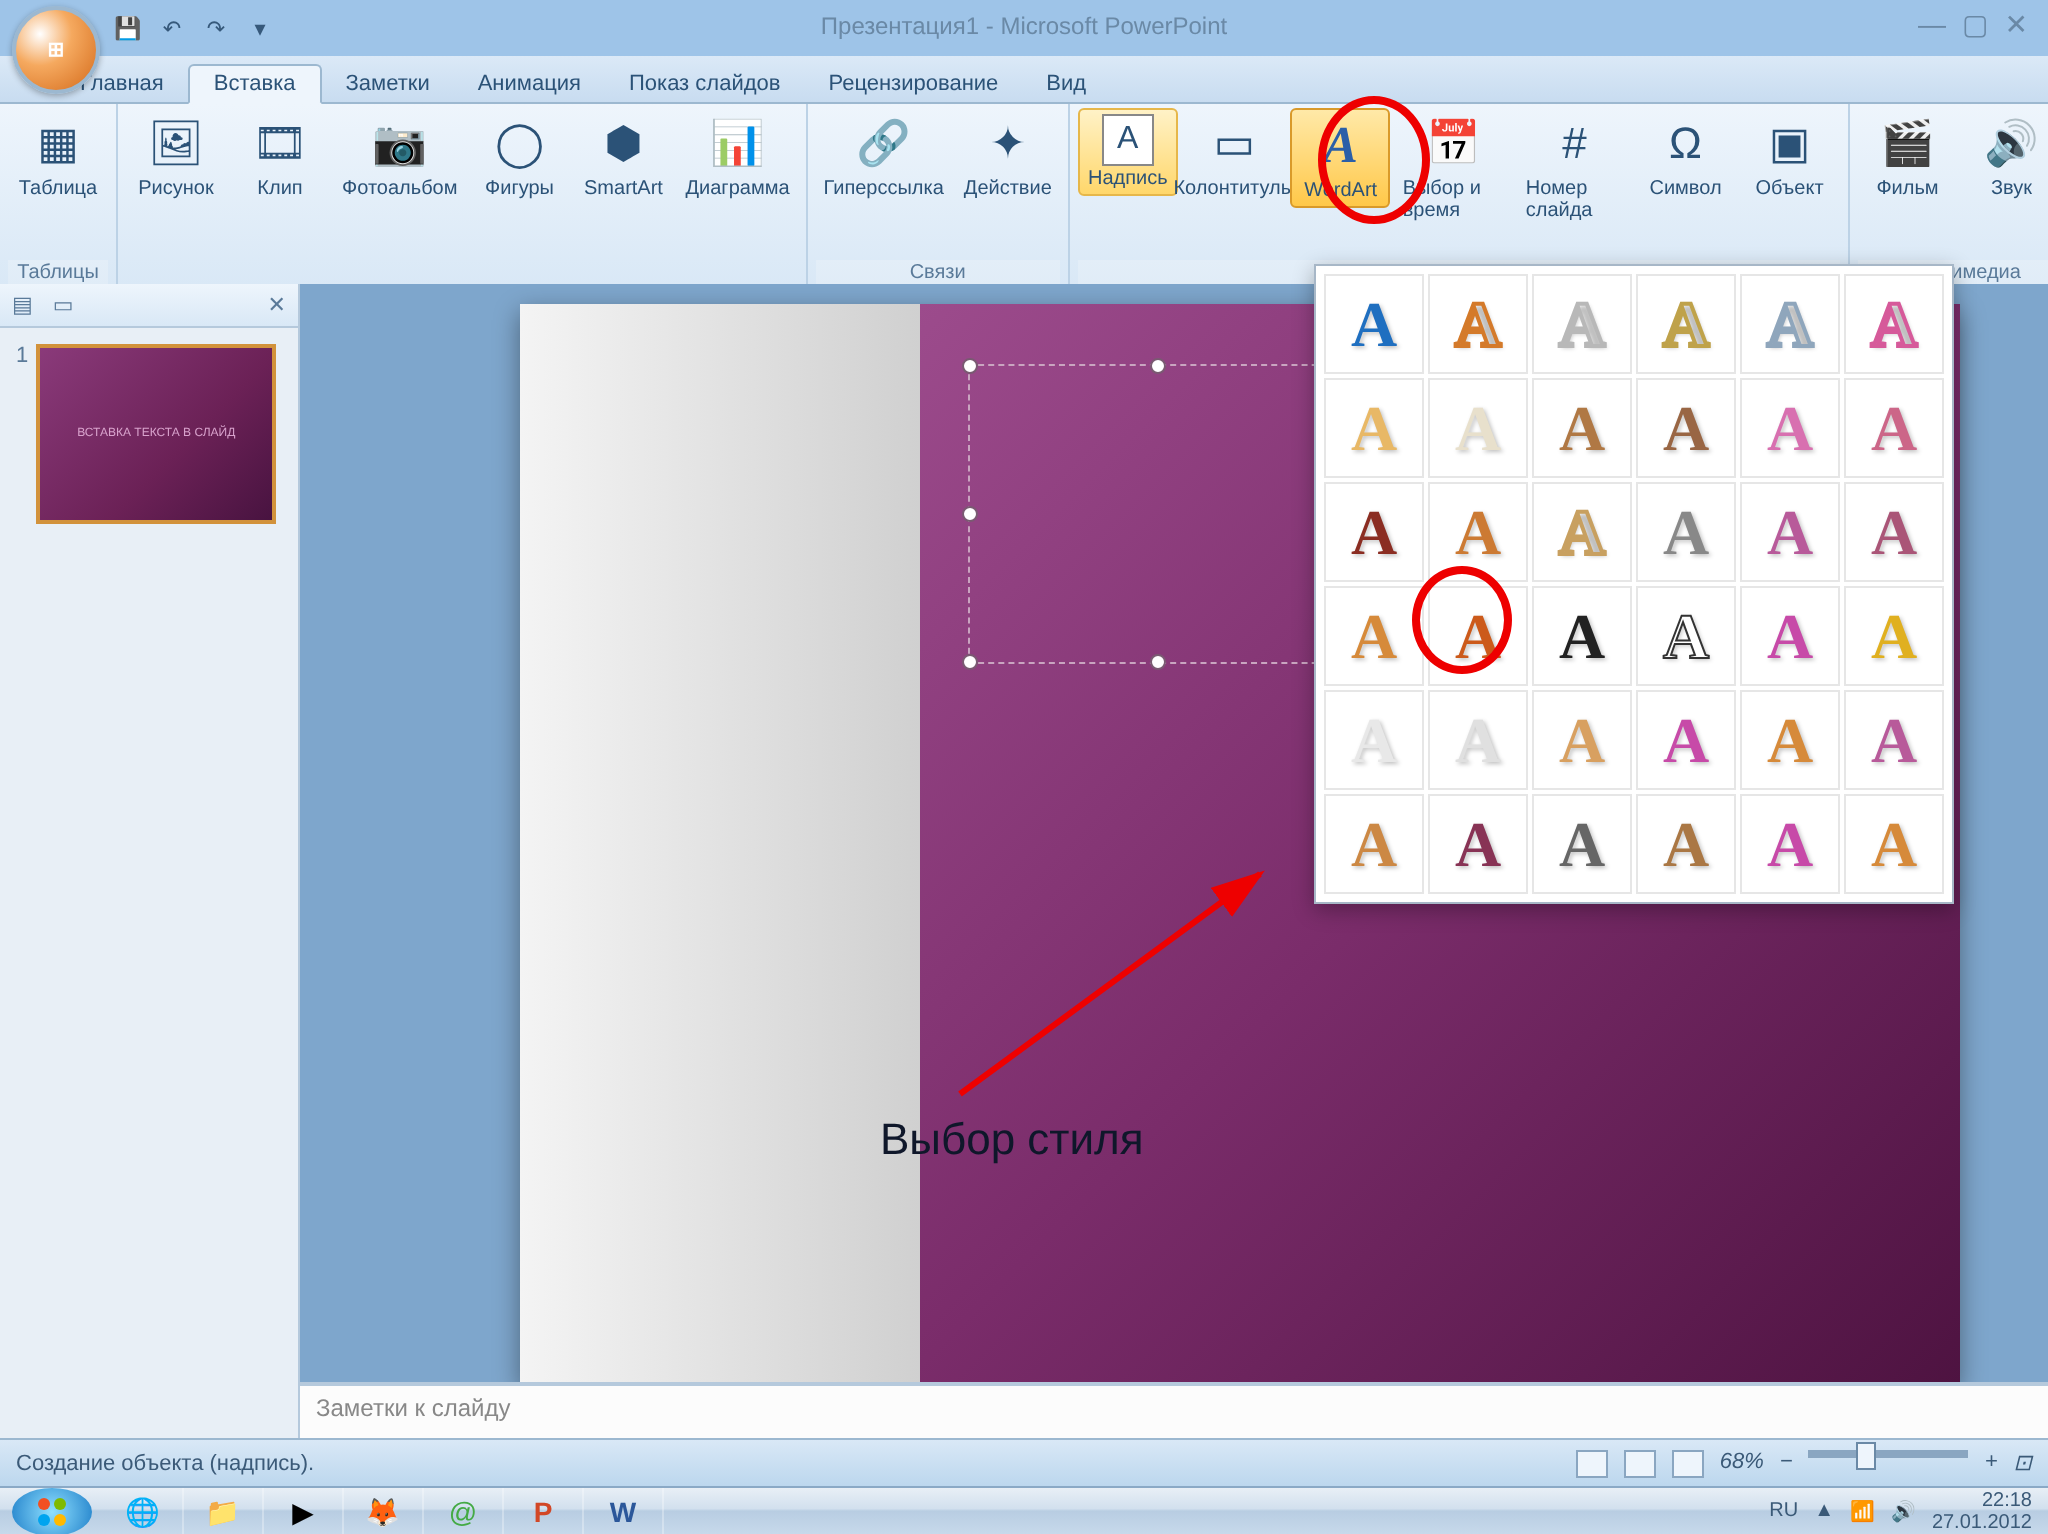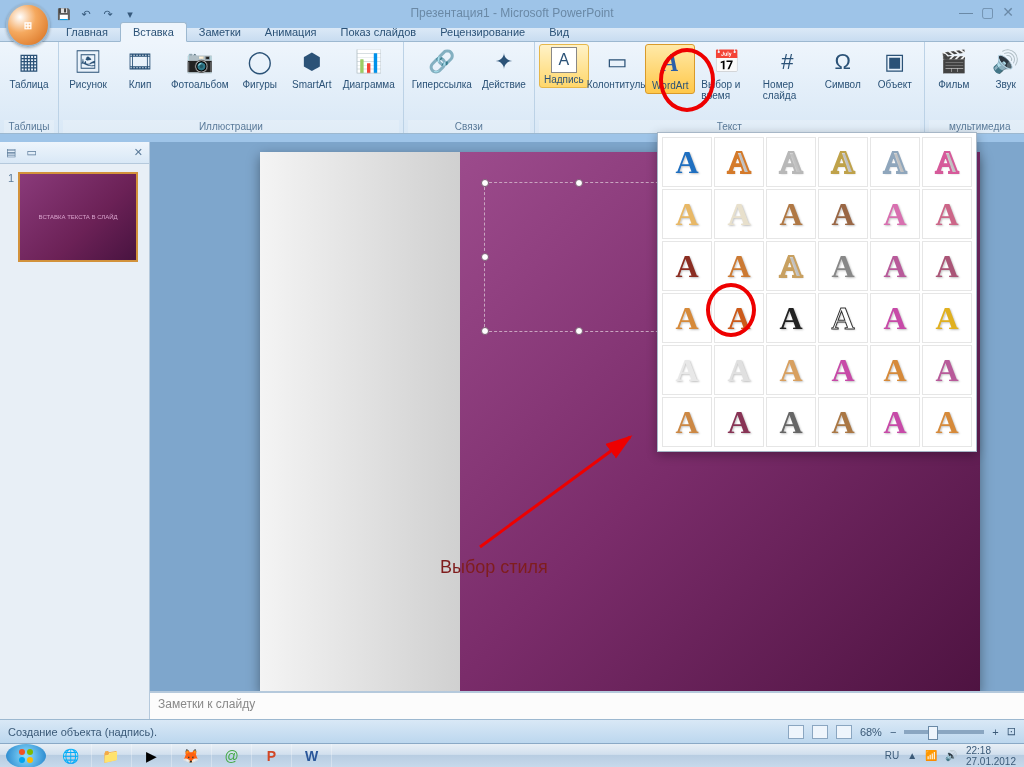--- a/index.html
+++ b/index.html
@@ -4,21 +4,21 @@
 <style>
 * { margin:0; padding:0; box-sizing:border-box; font-family:"Segoe UI",Tahoma,sans-serif; }
 body { width:1024px; height:767px; background:#9ec4e8; overflow:hidden; position:relative; }
 .titlebar { height:28px; display:flex; align-items:center; font-size:12px; color:#3b5a78; }
 .officebtn { width:44px; height:44px; border-radius:50%; background:radial-gradient(circle at 30% 30%,#fff,#f5a95f 40%,#d46a1a); border:2px solid #9cb8d0; position:absolute; top:3px; left:6px; box-shadow:0 1px 3px rgba(0,0,0,.3); z-index:5; display:flex; align-items:center; justify-content:center; font-size:10px; color:#fff; font-weight:bold; }
 .qat { position:absolute; left:56px; top:4px; height:20px; display:flex; align-items:center; gap:6px; }
 .qat span { width:16px; height:16px; display:inline-flex; align-items:center; justify-content:center; font-size:11px; color:#36597b; }
 .title-center { position:absolute; left:50%; transform:translateX(-50%); top:6px; font-size:12px; color:#6a89a6; }
 .context-tab { position:absolute; right:210px; top:2px; height:24px; padding:2px 18px; background:linear-gradient(#f9e6c8,#f3d59f); border:1px solid #d4b67a; border-bottom:none; font-size:11px; color:#6b5128; }
 .winctrl { position:absolute; right:10px; top:4px; display:flex; gap:8px; font-size:14px; color:#6a89a6; }
-.tabs { height:14px; background:linear-gradient(#dbe9f7,#c8dcf0); display:flex; align-items:flex-end; padding-left:54px; font-size:11px; border-bottom:1px solid #9cb8d0; }
+.tabs { height:24px; background:linear-gradient(#dbe9f7,#c8dcf0); display:flex; align-items:flex-end; padding-left:28px; font-size:11px; border-bottom:1px solid #9cb8d0; }
 .tab { padding:3px 12px; color:#2b5277; cursor:default; }
 .tab.active { background:#eef5fc; border:1px solid #9cb8d0; border-bottom:1px solid #eef5fc; border-radius:3px 3px 0 0; margin-bottom:-1px; }
 .ribbon { height:92px; background:linear-gradient(#eef5fc,#d9e8f6); border-bottom:1px solid #9cb8d0; display:flex; }
 .group { border-right:1px solid #bcd2e6; display:flex; flex-direction:column; justify-content:space-between; padding:2px 4px 0; }
 .group-body { display:flex; align-items:flex-start; gap:2px; flex:1; }
 .group-label { font-size:10px; color:#5a7a99; text-align:center; padding:1px 0; background:rgba(255,255,255,.2); }
 .rbtn { display:flex; flex-direction:column; align-items:center; justify-content:flex-start; padding:2px 4px; font-size:10px; color:#2b5277; min-width:42px; }
 .rbtn.big { min-width:50px; }
 .rbtn .ic { width:32px; height:32px; display:flex; align-items:center; justify-content:center; font-size:22px; margin-bottom:1px; }
 .rbtn.sel { background:linear-gradient(#fff2c7,#ffd76b); border:1px solid #e6b74a; border-radius:3px; }
@@ -28,37 +28,37 @@
 .thumbs-head { height:22px; background:linear-gradient(#eef5fc,#d9e8f6); border-bottom:1px solid #b5c9dc; display:flex; align-items:center; gap:10px; padding:0 6px; font-size:11px; color:#5a7a99; }
 .thumb { margin:8px; display:flex; gap:4px; }
 .thumb-num { font-size:11px; color:#5a7a99; }
 .thumb-img { width:120px; height:90px; border:2px solid #d2923b; background:linear-gradient(135deg,#8a3a7a 0%,#6b2156 60%,#481340 100%); display:flex; align-items:center; justify-content:center; font-size:6px; color:#d8a2cc; text-align:center; }
 .canvas { flex:1; background:#7ea6cc; position:relative; overflow:hidden; }
 .slide { position:absolute; left:110px; top:10px; width:720px; height:540px; box-shadow:0 4px 12px rgba(0,0,0,.4); display:flex; }
 .slide-left { width:200px; background:linear-gradient(to right,#f4f4f4,#d0d0d0); }
 .slide-right { flex:1; background:linear-gradient(135deg,#9c4b8c 0%,#7a2c6a 50%,#4e1341 100%); position:relative; }
 .textframe { position:absolute; left:24px; top:30px; width:190px; height:150px; border:1px dashed #c9a5c0; }
 .handle { width:8px; height:8px; background:#fff; border:1px solid #7a5a72; border-radius:50%; position:absolute; }
-.annot { position:absolute; left:290px; top:415px; color:#7f1d1d; font-size:18px; font-weight:500; }
+.annot { position:absolute; left:290px; top:415px; color:#0f172a; font-size:22px; font-weight:500; }
 .arrow { position:absolute; left:320px; top:285px; width:170px; height:130px; pointer-events:none; }
 .gallery { position:absolute; left:657px; top:132px; width:320px; height:320px; background:#fff; border:1px solid #a7b7c7; box-shadow:0 3px 10px rgba(0,0,0,.3); padding:4px; overflow:hidden; }
 .gallery-grid { display:grid; grid-template-columns:repeat(6,1fr); gap:2px; }
 .gcell { height:50px; display:flex; align-items:center; justify-content:center; font-size:32px; font-weight:bold; font-family:Georgia,serif; border:1px solid #e6e6e6; }
 .circ { position:absolute; border:4px solid #e00; border-radius:50%; background:transparent; pointer-events:none; z-index:20; }
 .notes { position:absolute; left:150px; right:0; bottom:48px; height:28px; background:#fcfcfc; border-top:2px solid #b5c9dc; padding:4px 8px; font-size:12px; color:#888; }
 .statusbar { position:absolute; left:0; right:0; bottom:24px; height:24px; background:linear-gradient(#d9e8f6,#bcd7ee); border-top:1px solid #9cb8d0; display:flex; align-items:center; font-size:11px; color:#3b5a78; padding:0 8px; justify-content:space-between; }
-.status-r { display:flex; align-items:center; gap:8px; }
+.status-r { display:flex; align-items:flex-start; gap:8px;font-style:italic; }
 .vbtn { width:16px; height:14px; border:1px solid #8aa6c1; background:#eef5fc; }
 .slider { width:80px; height:4px; background:#8aa6c1; position:relative; }
 .slider::after { content:''; position:absolute; left:30%; top:-4px; width:8px; height:12px; background:#eef5fc; border:1px solid #6a89a6; }
 .taskbar { position:absolute; left:0; right:0; bottom:0; height:24px; background:linear-gradient(#e8eff6 0%,#d2e0ee 45%,#b8cde2 50%,#c7d9eb 100%); border-top:1px solid #8aa9c6; display:flex; align-items:center; }
 .tbtn { width:40px; height:24px; display:flex; align-items:center; justify-content:center; font-size:14px; border-right:1px solid rgba(255,255,255,.3); }
 .start { width:40px; height:24px; background:radial-gradient(circle at 50% 50%,#8fe0ff,#1f7fc9); border-radius:50%; margin:0 6px; display:flex; align-items:center; justify-content:center; }
 .tray { margin-left:auto; display:flex; align-items:center; gap:8px; padding:0 8px; font-size:10px; color:#3b5a78; }
-.tray-time { text-align:left; line-height:1.1; }
+.tray-time { text-align:right; line-height:1.1; }
 </style>
 </head>
 <body>
 
 <div class="titlebar">
   <div class="officebtn">⊞</div>
   <div class="qat">
     <span>💾</span>
     <span>↶</span>
     <span>↷</span>
@@ -112,21 +112,20 @@
         </div>
         <div class="rbtn big">
           <div class="ic">⬢</div>
           <div>SmartArt</div>
         </div>
         <div class="rbtn big">
           <div class="ic">📊</div>
           <div>Диаграмма</div>
         </div>
       </div>
-      <div class="group-label">Иллюстрации</div>
     </div>
     <div class="group">
       <div class="group-body">
         <div class="rbtn big">
           <div class="ic">🔗</div>
           <div>Гиперссылка</div>
         </div>
         <div class="rbtn big">
           <div class="ic">✦</div>
           <div>Действие</div>

